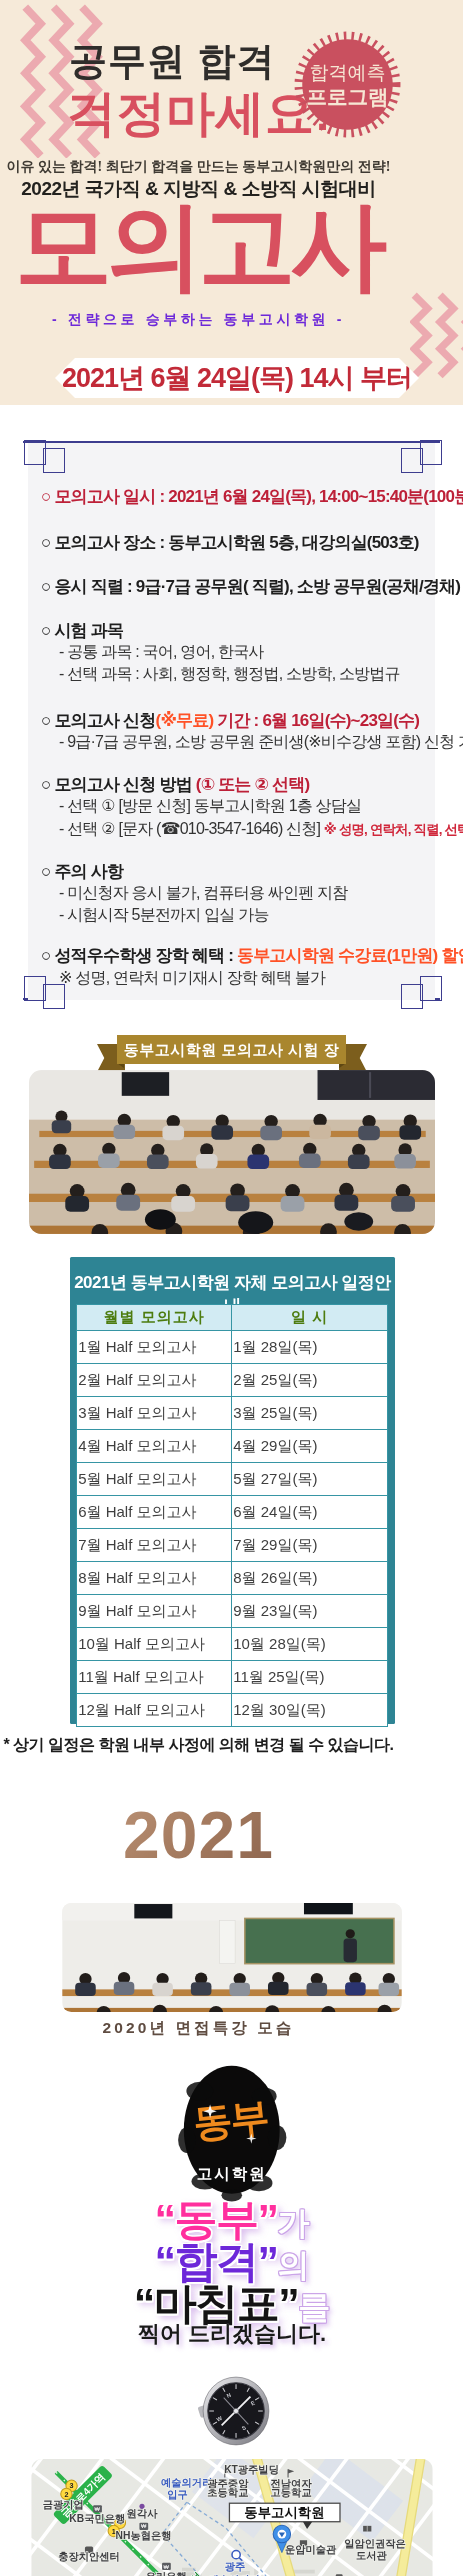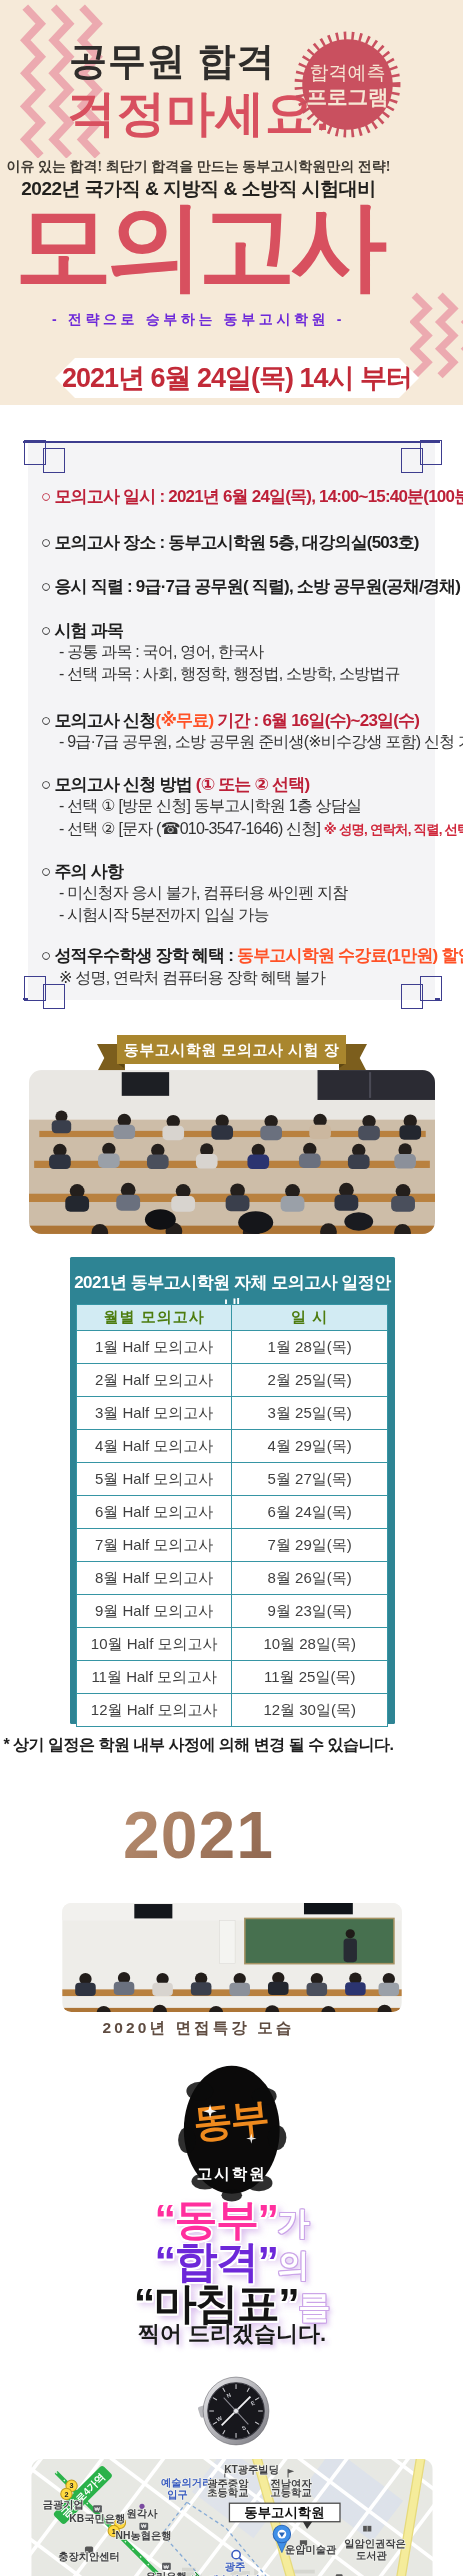--- a/index.html
+++ b/index.html
@@ -39,21 +39,21 @@
           text-align:center;line-height:29px;font-size:15px;font-weight:700;color:#ffffff;letter-spacing:0.5px;}
   .fold{position:absolute;top:1063px;width:7.2px;height:5.2px;background:#5e4713;}
 
   .photo{position:absolute;border-radius:12.4px;overflow:hidden;}
 
   
   .sched{position:absolute;left:70px;top:1257px;width:325px;height:467px;background:#2e8494;border-radius:1.5px;}
   .sched-title{position:absolute;top:14.4px;left:0;width:325px;text-align:center;font-size:17px;font-weight:800;color:#ffffff;letter-spacing:-0.5px;}
   .sched table{position:absolute;top:47px;left:6.2px;width:312px;border-collapse:collapse;}
   .sched th{height:23px;background:#d2ebf3;border:1px solid #3695a4;font-size:15px;font-weight:700;color:#4d7c0f;letter-spacing:1px;}
-  .sched td{height:30px;background:#ffffff;border:1px solid #3695a4;font-size:15px;font-weight:500;color:#3f3f3f;text-align:center;margin-left:32px;}
+  .sched td{height:30px;background:#ffffff;border:1px solid #3695a4;font-size:15px;font-weight:500;color:#3f3f3f;text-align:left;margin-left:32px;}
   .sched-note{position:absolute;top:1735px;font-size:16px;font-weight:700;color:#1d1d1d;letter-spacing:-0.5px;}
 
   
   .year{position:absolute;top:1797px;font-size:66px;font-weight:800;letter-spacing:1px;
         background:linear-gradient(135deg,#c8a084 10%,#a87e62 45%,#7e5744 90%);
         -webkit-background-clip:text;background-clip:text;color:transparent;}
   .brand-slogan{position:absolute;top:1868px;font-size:19.6px;font-weight:500;color:#a3a3a3;letter-spacing:6.2px;}
   .caption2{position:absolute;top:2018px;font-size:15.5px;font-weight:600;color:#5f4c41;letter-spacing:3.1px;}
 
   
@@ -139,21 +139,21 @@
   <div class="il sub" style="top:796px">- 선택 ① [방문 신청] 동부고시학원 1층 상담실</div>
   <div class="il sub" style="top:819px">
     <span>- 선택 ② [문자 (☎010-3547-1646) 신청] </span><span class="note-red">※ 성명, 연락처, 직렬, 선택과목 기재</span>
   </div>
   <div class="il" style="top:860px">○ 주의 사항</div>
   <div class="il sub" style="top:883px">- 미신청자 응시 불가, 컴퓨터용 싸인펜 지참</div>
   <div class="il sub" style="top:905px">- 시험시작 5분전까지 입실 가능</div>
   <div class="il" style="top:944px">
     <span>○ 성적우수학생 장학 혜택 : </span><span class="orange">동부고시학원 수강료(1만원) 할인권</span>
   </div>
-  <div class="il sub" style="top:968px">※ 성명, 연락처 컴퓨터용 장학 혜택 불가</div>
+  <div class="il sub" style="top:968px">※ 성명, 연락처 미기재시 장학 혜택 불가</div>
 
   <div class="wing l"></div>
   <div class="wing r"></div>
   <div class="fold" style="left:117px;clip-path:polygon(0 0,100% 0,100% 100%)"></div>
   <div class="fold" style="left:339px;clip-path:polygon(0 0,100% 0,0 100%)"></div>
   <div class="ribbon">동부고시학원 모의고사 시험 장면</div>
 
   <div class="photo" style="left:29px;top:1070px;width:406px;height:164px">
     <svg width="406" height="164" viewBox="0 0 788 318">
       <defs>

